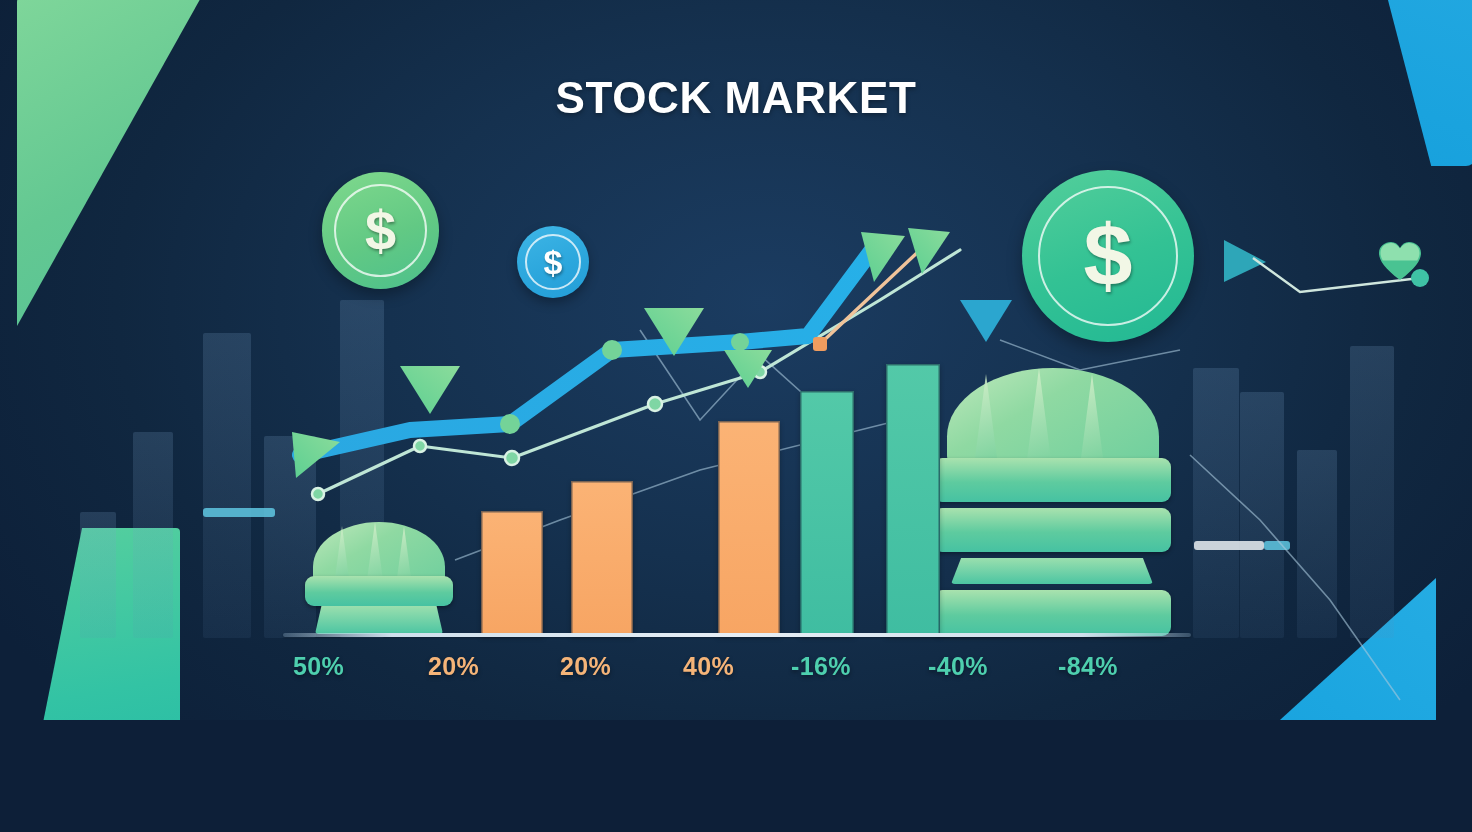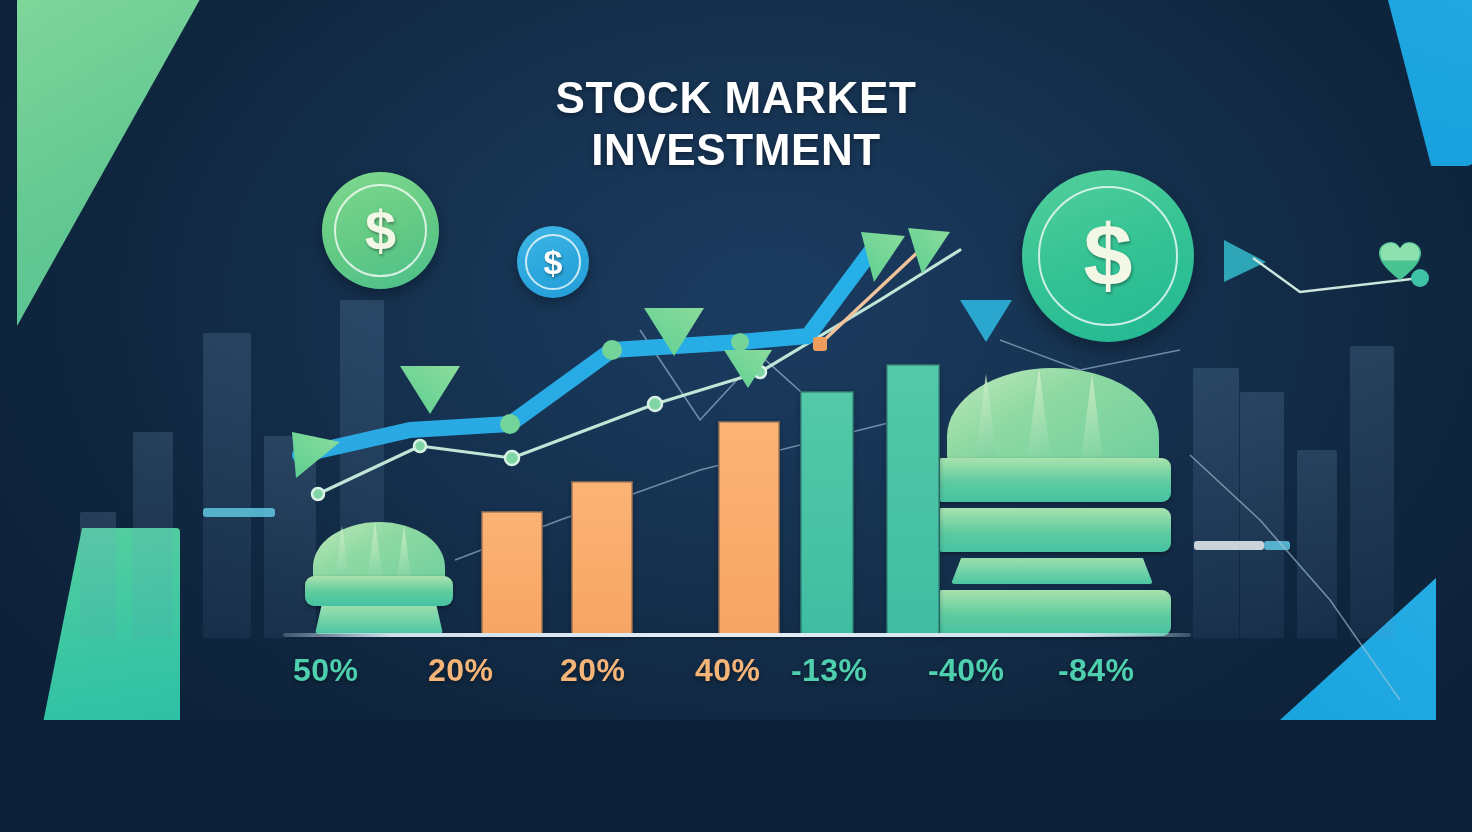--- a/index.html
+++ b/index.html
@@ -61,21 +61,21 @@
     position:absolute;left:283px;top:633px;width:908px;height:4px;
     background:linear-gradient(90deg,rgba(175,205,225,.25),#cfe0ec 12%,#e6eef5 50%,#cfe0ec 88%,rgba(175,205,225,.25));
     border-radius:2px;box-shadow:0 1px 2px rgba(0,0,0,.25);
   }
   .bar{position:absolute;bottom:0;border-radius:1px;box-shadow:0 0 0 1.5px rgba(14,32,55,.55) inset,0 2px 5px rgba(0,0,0,.25);}
   .bar.orange{background:linear-gradient(180deg,#fbb375 0%,#f7a563 100%);}
   .bar.teal{background:linear-gradient(180deg,#53c9a8 0%,#3fbda1 100%);}
   
   #ticks{position:absolute;left:283px;top:652px;width:908px;height:46px;}
   .tick{
-    position:absolute;top:0;font-weight:bold;font-size:32px;letter-spacing:.4px;
+    position:absolute;top:0;font-weight:bold;font-size:25px;letter-spacing:.4px;
     text-shadow:0 2px 4px rgba(0,0,0,.4);white-space:nowrap;
   }
   
   .money{position:absolute;}
   .m-fan{position:absolute;border-radius:50% 50% 12px 12px / 70% 70% 10px 10px;
     background:linear-gradient(150deg,#bfe9bc 0%,#8fd9a2 40%,#6fcf9e 100%);}
   .m-slice{position:absolute;background:linear-gradient(160deg,#d6f0cb,#7fd3a0);opacity:.85;}
   .m-band{position:absolute;border-radius:9px;
     background:linear-gradient(180deg,#a9e2ae 0%,#5ecb9f 55%,#46c2a2 100%);
     box-shadow:0 2px 4px rgba(0,0,0,.35);}
@@ -132,21 +132,20 @@
       <div class="ghost" style="left: 1240px; top: 392px; width: 44px; height: 246px;"></div>
       <div class="ghost" style="left: 1297px; top: 450px; width: 40px; height: 188px;"></div>
       <div class="ghost" style="left: 1350px; top: 346px; width: 44px; height: 292px;"></div>
       <div class="ghost-dash" style="left: 203px; top: 508px; width: 72px;"></div>
       <div class="ghost-dash pale" style="left: 1194px; top: 541px; width: 70px;"></div>
       <div class="ghost-dash" style="left: 1264px; top: 541px; width: 26px;"></div>
     </div>
 
   <div id="title">
     <span>STOCK MARKET</span>
-    <span class="l2">INVESTMENT</span>
   </div>
 
   <svg id="vec" viewBox="0 0 1472 832">
     <defs>
       <linearGradient id="gBlue" x1="0" y1="1" x2="1" y2="0">
         <stop offset="0" stop-color="#2aa8e2"></stop>
           <stop offset="1" stop-color="#26b0e8"></stop>
       </linearGradient>
       <linearGradient id="gGrn" x1="0" y1="1" x2="1" y2="0">
         <stop offset="0" stop-color="#5ccf92"></stop>
@@ -237,22 +236,22 @@
         <div class="bar teal" title="-10%" style="left: 517px; width: 54px; height: 245px;"></div>
         <div class="bar teal" title="-20%" style="left: 603px; width: 54px; height: 272px;"></div>
       </div>
   </div>
 
   <div id="axis"></div>
   <div id="ticks">
       <span class="tick" style="left: 10px; color: rgb(78, 207, 174);">50%</span>
       <span class="tick" style="left: 145px; color: rgb(245, 180, 120);">20%</span>
       <span class="tick" style="left: 277px; color: rgb(245, 180, 120);">20%</span>
-      <span class="tick" style="left: 412px; color: rgb(245, 180, 120);">40%</span>
-      <span class="tick" style="left: 508px; color: rgb(78, 207, 174);">-13%</span>
+      <span class="tick" style="left: 400px; color: rgb(245, 180, 120);">40%</span>
+      <span class="tick" style="left: 508px; color: rgb(78, 207, 174);">-16%</span>
       <span class="tick" style="left: 645px; color: rgb(78, 207, 174);">-40%</span>
       <span class="tick" style="left: 775px; color: rgb(78, 207, 174);">-84%</span>
     </div>
 
   <div class="coin" id="coin-pin">
     <span class="ring" style="left:12px;top:12px;right:12px;bottom:12px;"></span>
     <span>$</span>
   </div>
   <div class="coin" id="coin-small">
     <span class="ring" style="left:8px;top:8px;right:8px;bottom:8px;"></span>

